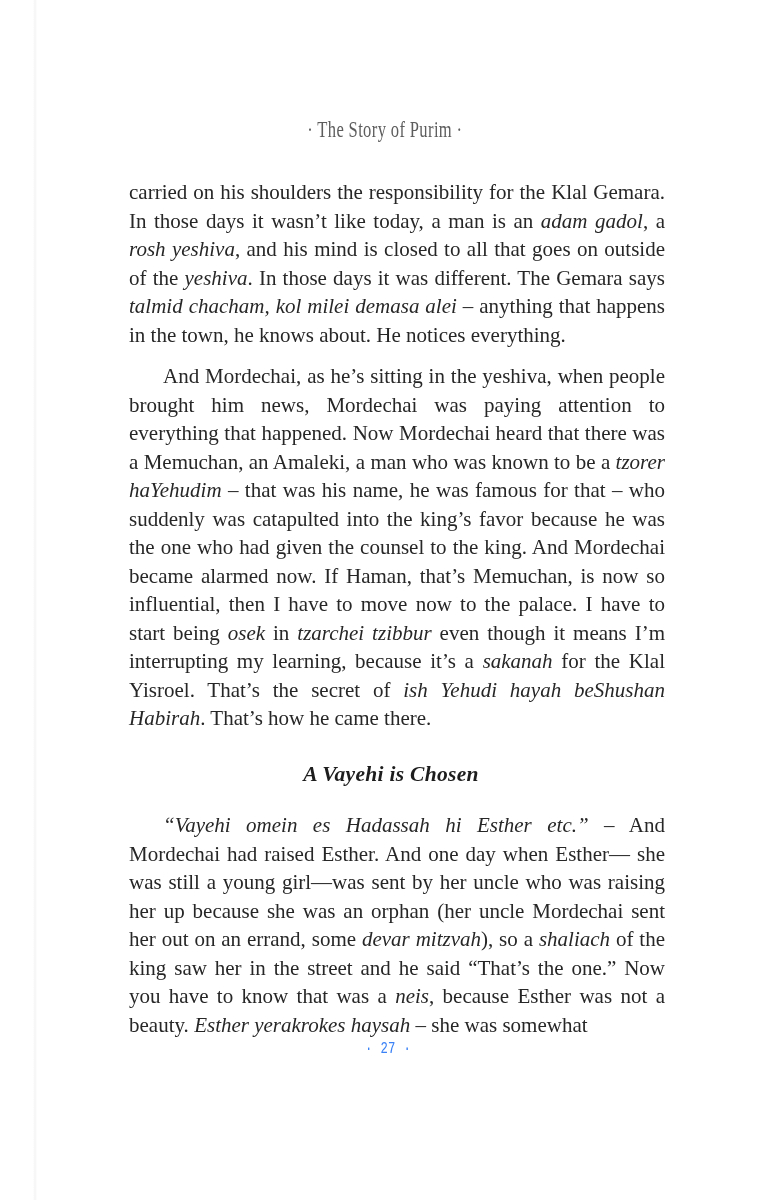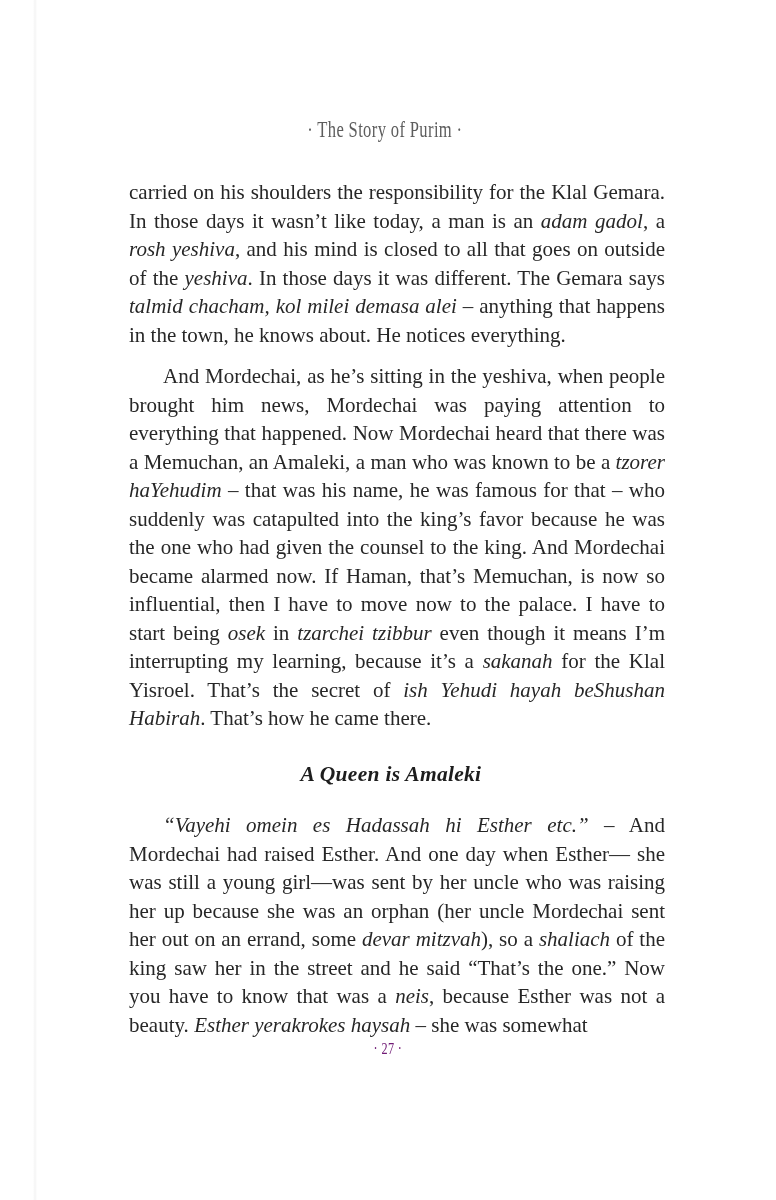--- a/index.html
+++ b/index.html
@@ -71,39 +71,40 @@
     font-style: italic;
     color: #1d1d1d;
     letter-spacing: 0.3px;
   }
   .page-number {
     position: absolute;
     top: 1040px;
     left: 0;
     right: 0;
     text-align: center;
-    color: #701a75;
+    color: #3b82f6;
     font-size: 17px;
     line-height: 18px;
     white-space: nowrap;
+    font-family: Liberation Mono, monospace;
   }
 </style>
 </head>
 <body>
 
 <div class="page">
   <div class="edge-shade"></div>
 
   <div class="running-head">
     <span class="condensed">· The Story of Purim ·</span>
   </div>
 
   <div class="page-body">
       <p class="para"><span>carried on his shoulders the responsibility for the Klal Gemara. In those days it wasn’t like today, a man is an </span><i>adam gadol</i><span>, a </span><i>rosh yeshiva</i><span>, and his mind is closed to all that goes on outside of the </span><i>yeshiva</i><span>. In those days it was different. The Gemara says </span><i>talmid chacham, kol milei demasa alei</i><span> – anything that happens in the town, he knows about. He notices everything.</span></p>
       <p class="para indent"><span>And Mordechai, as he’s sitting in the yeshiva, when people brought him news, Mordechai was paying attention to everything that happened. Now Mordechai heard that there was a Memuchan, an Amaleki, a man who was known to be a </span><i>tzorer haYehudim</i><span> – that was his name, he was famous for that – who suddenly was catapulted into the king’s favor because he was the one who had given the counsel to the king. And Mordechai became alarmed now. If Haman, that’s Memuchan, is now so influential, then I have to move now to the palace. I have to start being </span><i>osek</i><span> in </span><i>tzarchei tzibbur</i><span> even though it means I’m interrupting my learning, because it’s a </span><i>sakanah</i><span> for the Klal Yisroel. That’s the secret of </span><i>ish Yehudi hayah beShushan Habirah</i><span>. That’s how he came there.</span></p>
-      <h2 class="section-heading">A Queen is Amaleki</h2>
+      <h2 class="section-heading">A Vayehi is Chosen</h2>
       <p class="para indent"><i>“Vayehi omein es Hadassah hi Esther etc.”</i><span> – And Mordechai had raised Esther. And one day when Esther— she was still a young girl—was sent by her uncle who was raising her up because she was an orphan (her uncle Mordechai sent her out on an errand, some </span><i>devar mitzvah</i><span>), so a </span><i>shaliach</i><span> of the king saw her in the street and he said “That’s the one.” Now you have to know that was a </span><i>neis</i><span>, because Esther was not a beauty. </span><i>Esther yerakrokes haysah</i><span> – she was somewhat</span></p>
     </div>
 
   <div class="page-number">
     <span class="condensed">· 27 ·</span>
   </div>
 </div>
 
 </body></html>

